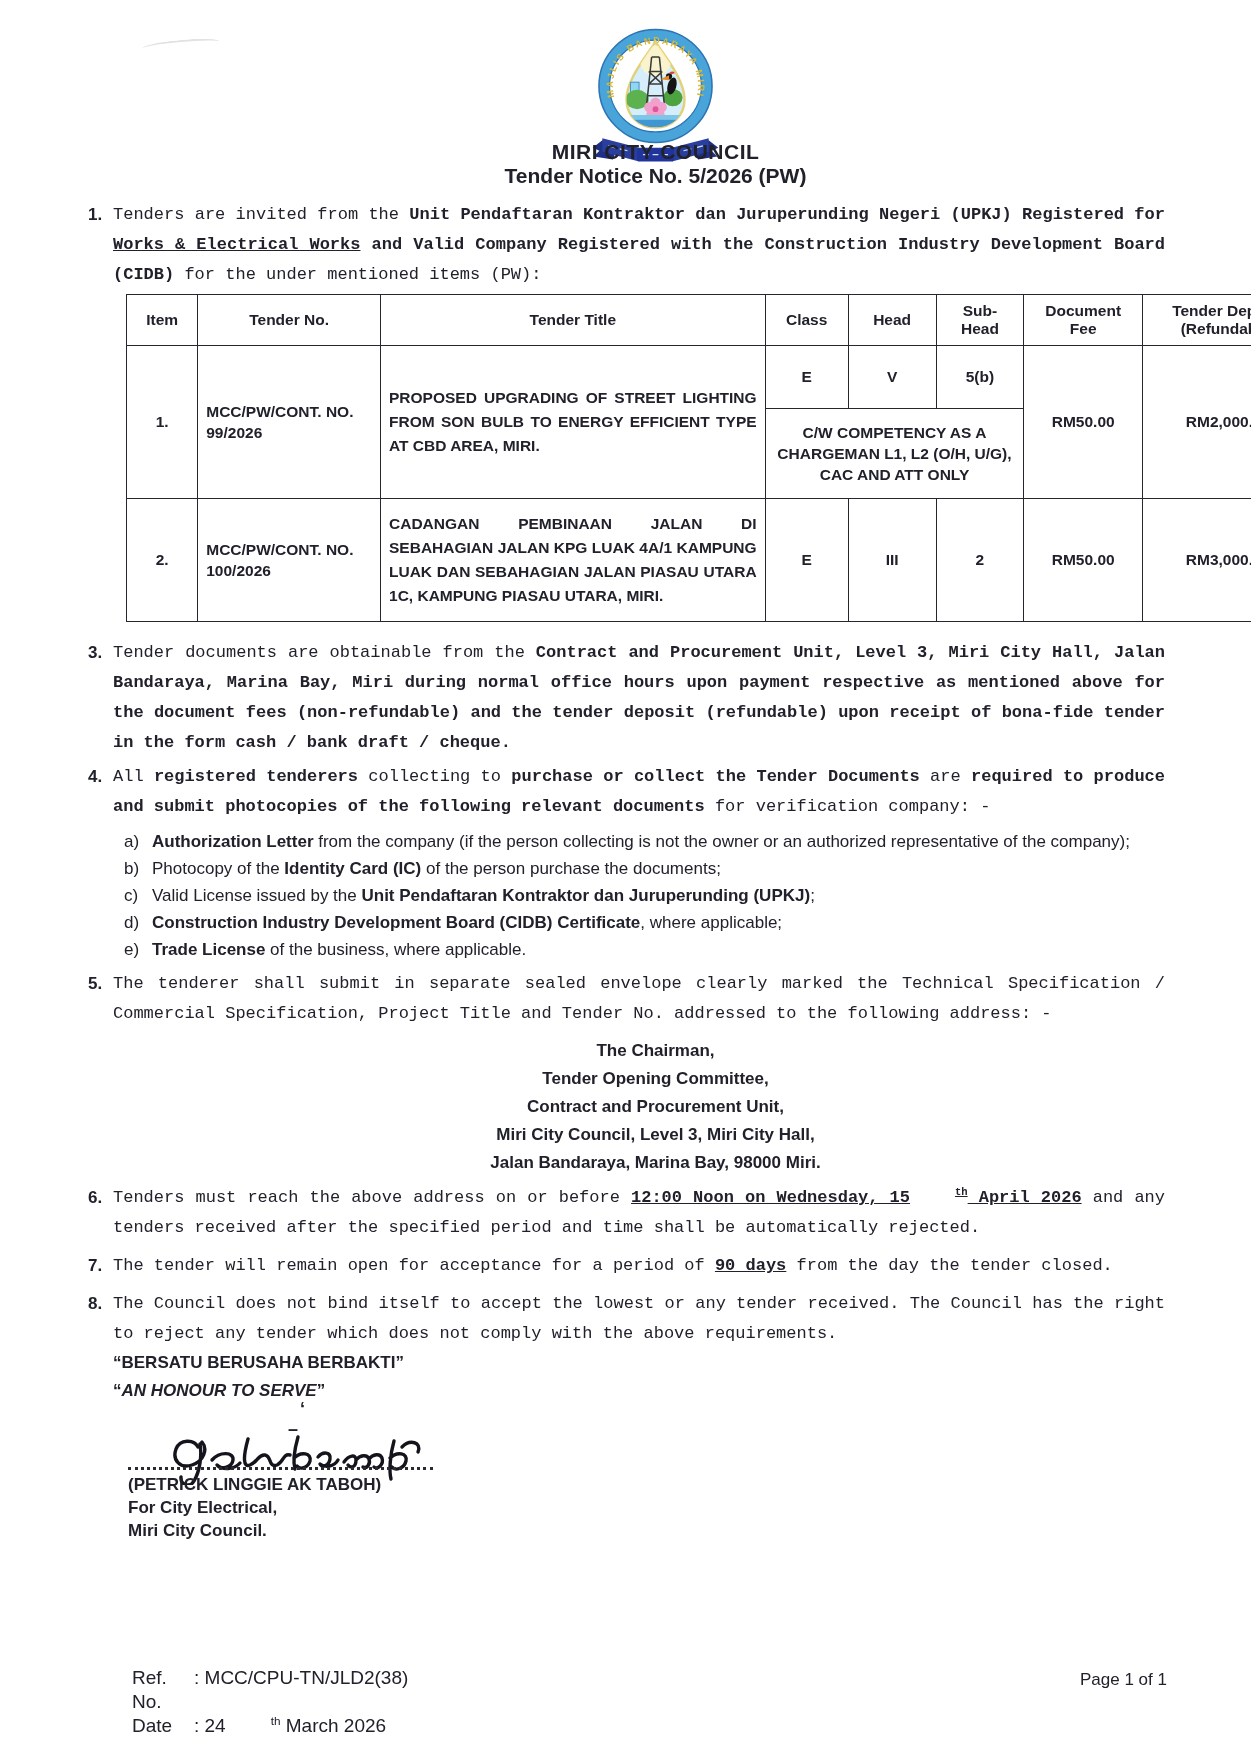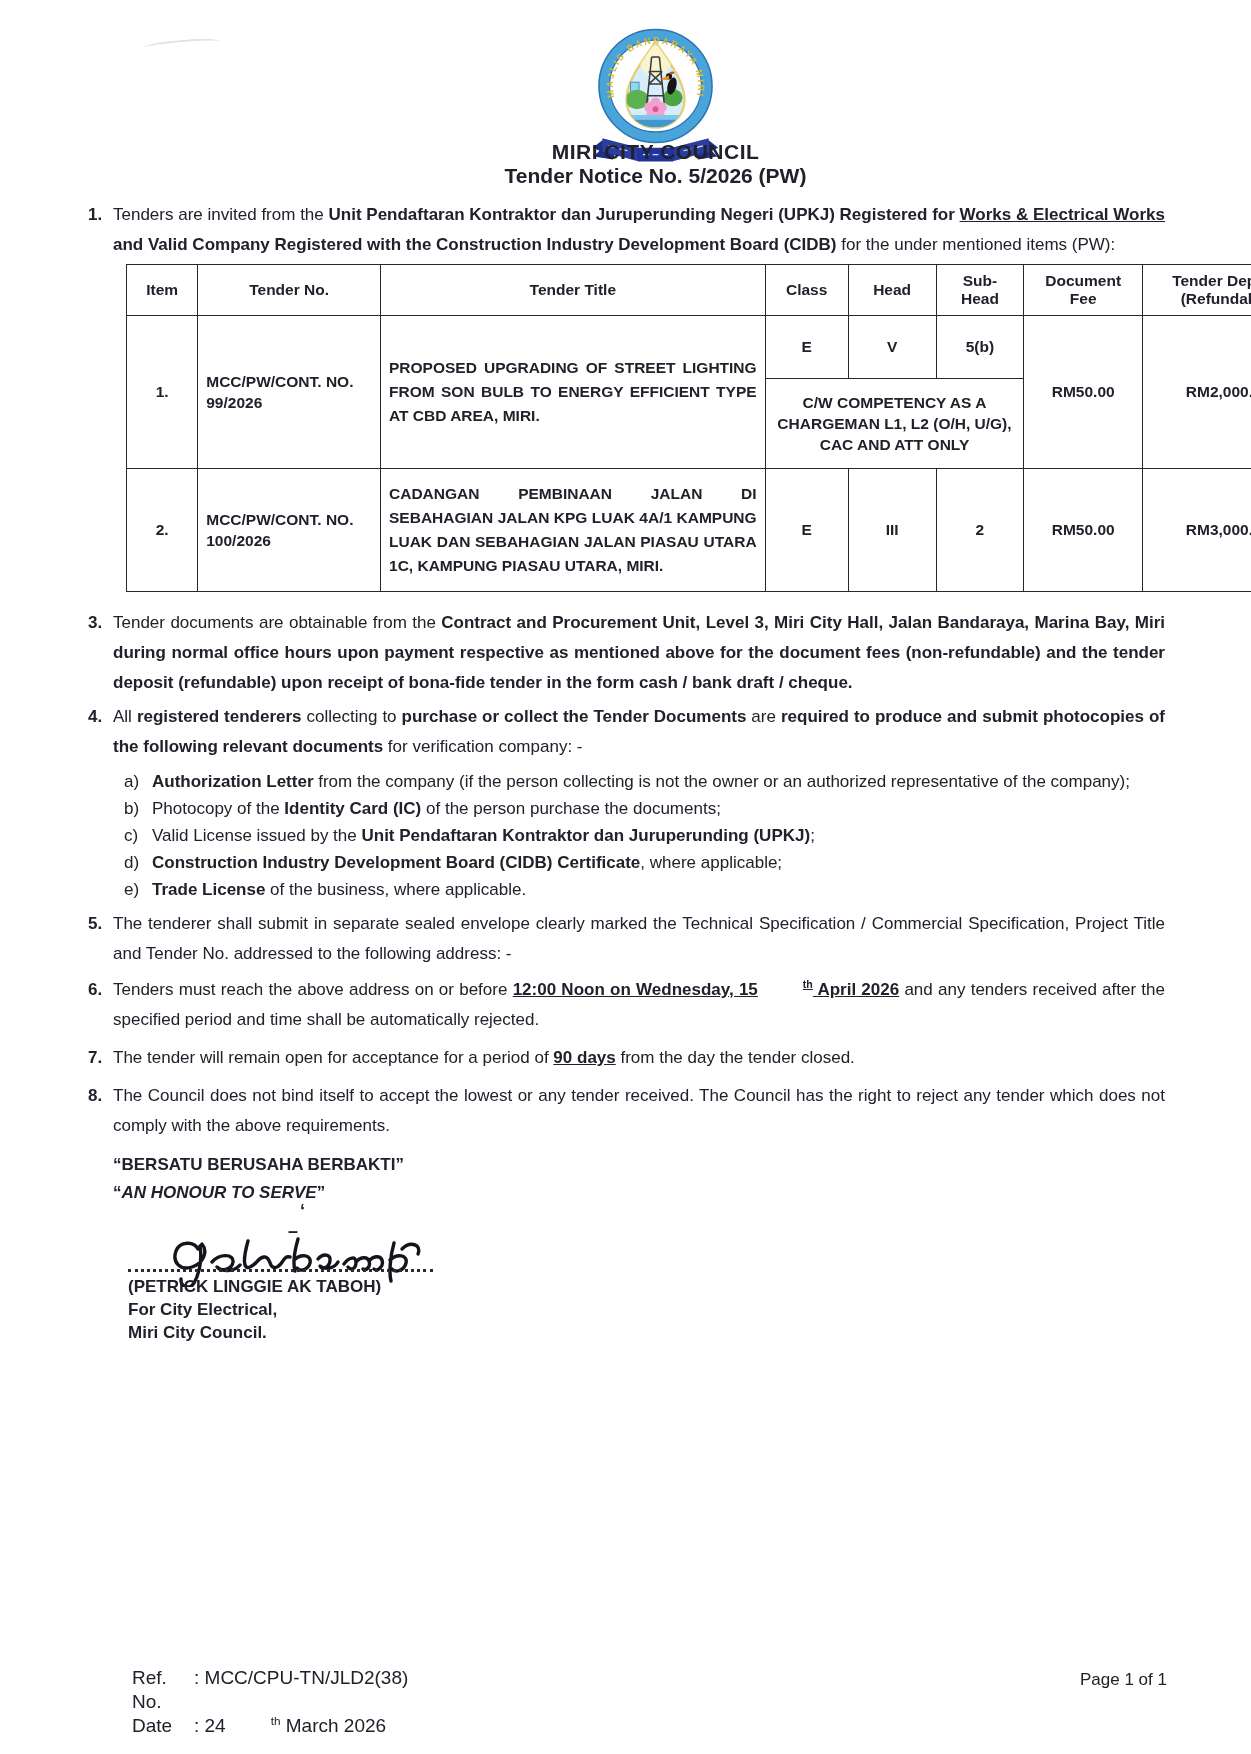--- a/index.html
+++ b/index.html
@@ -17,21 +17,21 @@
   
   .logo-wrap{position:absolute;left:583px;top:28px;width:145px;height:145px;}
   .council{position:absolute;left:0;right:0;top:140px;text-align:center;
     transform:translateX(30px);font-size:21px;font-weight:700;letter-spacing:0.5px;}
   .notice{position:absolute;left:0;right:0;top:164px;text-align:center;
     transform:translateX(30px);font-size:21px;font-weight:700;}
   
   .content{position:absolute;left:88px;top:200px;width:1077px;font-size:17px;}
   .para{display:flex;line-height:30px;}
   .pnum{flex:0 0 25px;font-weight:700;}
-  .pbody{flex:1;text-align:justify;}
+  .pbody{flex:1;text-align:justify;font-family:Liberation Mono, monospace;}
   
   table.tender{border-collapse:collapse;margin-left:38px;width:1188px;margin-top:4px;
     table-layout:fixed;}
   table.tender th,table.tender td{border:1.6px solid #26262c;padding:2px 8px;
     font-size:15.5px;font-weight:700;vertical-align:middle;}
   table.tender th{height:46px;text-align:center;line-height:18px;}
   td.c{text-align:center;}
   td.item{text-align:center;}
   td.tno{text-align:left;padding-left:16px;line-height:21px;}
   td.title{text-align:justify;line-height:24px;padding:6px 12px;}
@@ -41,21 +41,21 @@
   td.comp{text-align:center;}
   
   .sublist{margin-top:6px;padding-left:36px;}
   .sub{display:flex;line-height:27px;}
   .slabel{flex:0 0 28px;}
   .sbody{flex:1;text-align:justify;}
   .note{padding-left:25px;line-height:30px;text-align:justify;margin-top:18px;}
   
   .address{margin-top:8px;text-align:center;padding-left:58px;font-weight:700;line-height:28px;}
   
-  .motto{margin-top:10px;padding-left:25px;font-weight:700;line-height:28px;}
+  .motto{padding-left:25px;font-weight:700;line-height:28px;}
   
   .sigzone{position:relative;height:165px;}
   .mark1{position:absolute;left:212px;top:-6px;font-size:18px;font-weight:700;}
   .mark2{position:absolute;left:200px;top:14px;font-size:18px;font-weight:700;}
   .scribble{position:absolute;left:62px;top:22px;}
   .dotline{position:absolute;left:40px;top:62px;width:305px;border-bottom:3px dotted #2a2a30;}
   .signame{position:absolute;left:40px;top:68px;font-weight:700;line-height:23px;font-size:17px;}
   
   .footer{position:absolute;left:132px;top:1666px;font-size:19px;}
   .frow{display:flex;line-height:24px;}
@@ -218,20 +218,27 @@
         <div class="sbody"><span class="b">Trade License</span><span> of the business, where applicable.</span></div>
       </div>
     </div>
 
 
     <div class="para" style="margin-top:6px">
       <div class="pnum">5.</div>
       <div class="pbody"><span>The tenderer shall submit in separate sealed envelope clearly marked the Technical Specification / Commercial Specification, Project Title and Tender No. addressed to the following address: -</span></div>
     </div>
 
+    <div class="address">
+      <div>The Chairman,</div>
+      <div>Tender Opening Committee,</div>
+      <div>Contract and Procurement Unit,</div>
+      <div>Miri City Council, Level 3, Miri City Hall,</div>
+      <div>Jalan Bandaraya, Marina Bay, 98000 Miri.</div>
+    </div>
 
     <div class="para" style="margin-top:6px">
       <div class="pnum">6.</div>
       <div class="pbody"><span>Tenders must reach the above address on or before </span><span class="b u">12:00 Noon on Wednesday, 15</span><sup class="b u">th</sup><span class="b u"> April 2026</span><span> and any tenders received after the specified period and time shall be automatically rejected.</span></div>
     </div>
 
     <div class="para" style="margin-top:8px">
       <div class="pnum">7.</div>
       <div class="pbody"><span>The tender will remain open for acceptance for a period of </span><span class="b u">90 days</span><span> from the day the tender closed.</span></div>
     </div>

